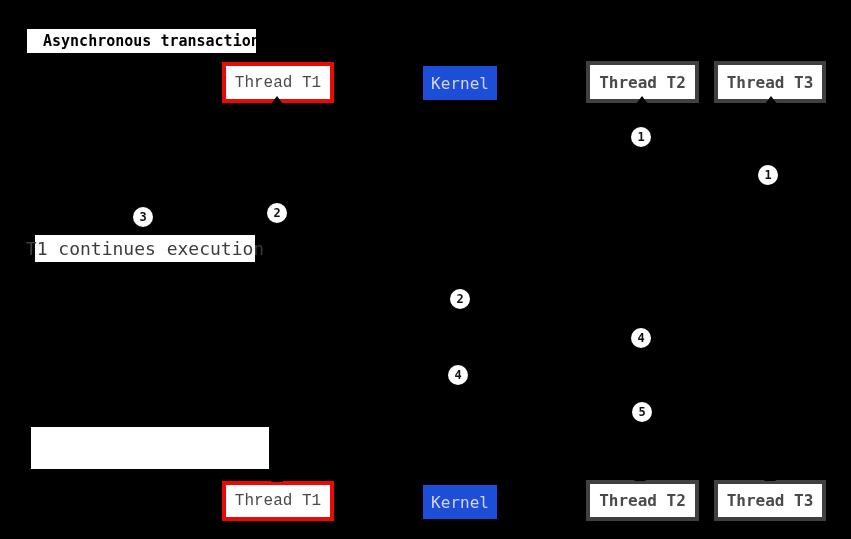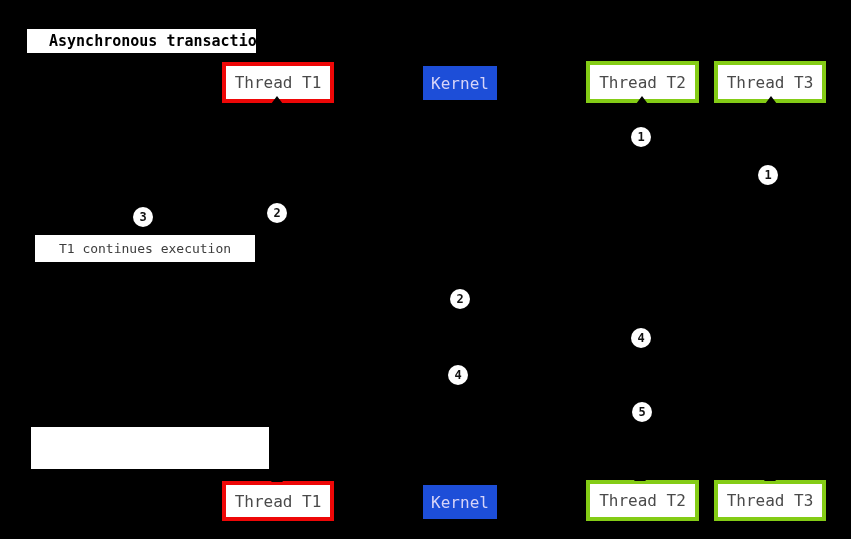--- a/index.html
+++ b/index.html
@@ -19,41 +19,41 @@
   
   .abs { position: absolute; box-sizing: border-box; }
 
   .title-box {
     background: #ffffff;
     color: #000000;
     font-weight: bold;
     font-size: 15px;
     display: flex;
     align-items: center;
-    padding-left: 22px;
+    padding-left: 16px;
     white-space: nowrap;
   }
 
   .participant {
     background: #ffffff;
     color: #4a4a4a;
     font-size: 16px;
     display: flex;
     align-items: center;
     justify-content: center;
     white-space: nowrap;
   }
-  .p-red    { border: 4px solid #ee0707; }
-  .p-blue   { border: 4px solid #84cc16; }
+  .p-red    { border: 4px solid #ee0707; font-family: Liberation Mono, monospace; }
+  .p-blue   { border: 4px solid #404040; font-weight: bold; }
   .p-kernel { background: #1d4ed8; color: #d7d4f8; }
 
   .note {
     background: #ffffff;
     color: #3c3c3c;
-    font-size: 13px;
+    font-size: 18px;
     display: flex;
     align-items: center;
     justify-content: center;
     white-space: nowrap;
   }
 
   .marker {
     width: 20px;
     height: 20px;
     border-radius: 50%;

